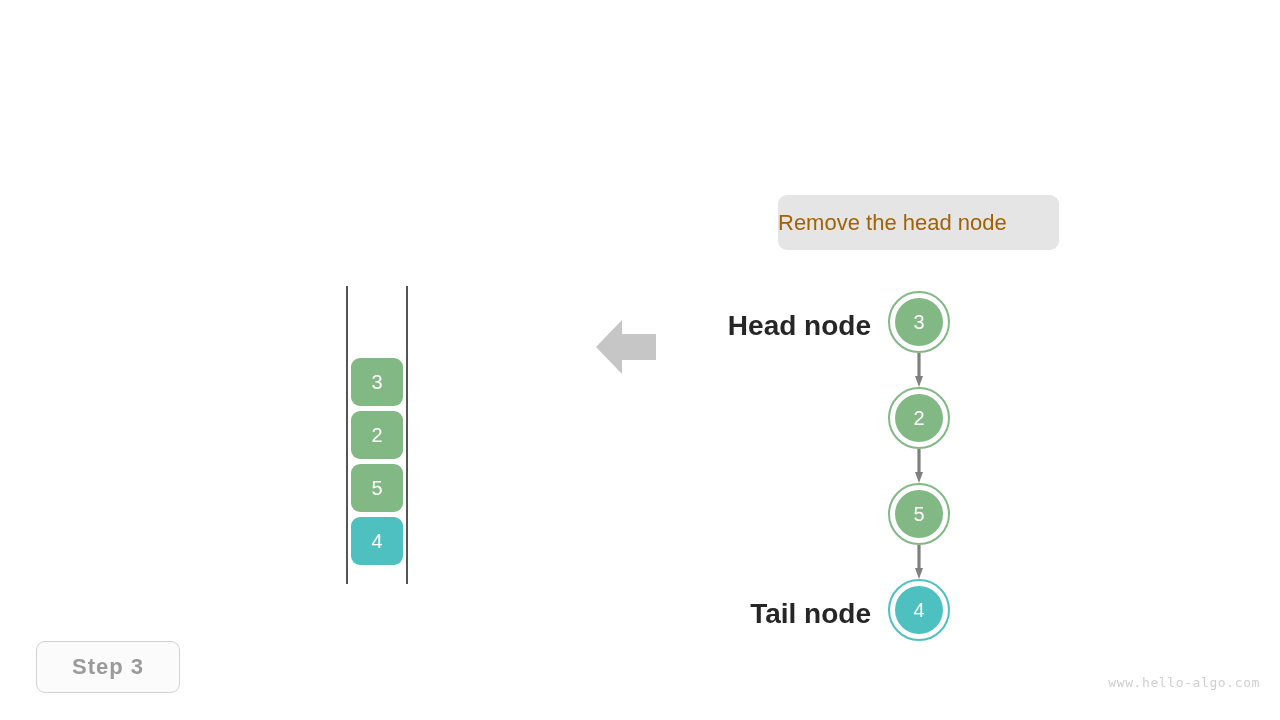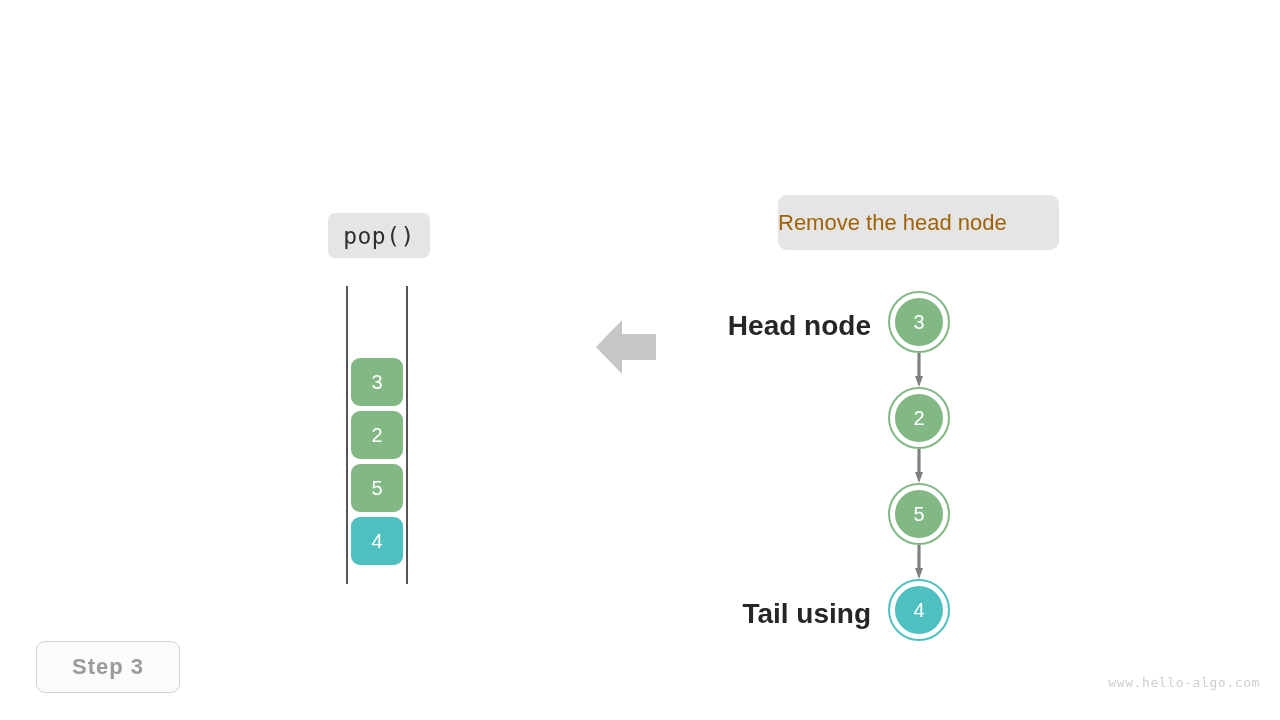--- a/index.html
+++ b/index.html
@@ -181,23 +181,20 @@
     font-size: 13px;
     letter-spacing: 0.6px;
     white-space: nowrap;
   }
 </style>
 </head>
 <body>
 
 <div id="stage" style="background: rgb(255, 255, 255);">
 
-  <div class="badge-op" id="op-badge" style="left: 328px; top: 213px; width: 102px; height: 45px; background: rgb(229, 229, 229);">
-    <span>pop()</span>
-  </div>
 
   <div class="badge-note" id="note-badge" style="left: 778px; top: 195px; width: 281px; height: 55px; background: rgb(229, 229, 229);">
     <span>Remove the head node</span>
   </div>
 
   <div id="queue-frame">
     <div class="queue-rail left" style="background: rgb(85, 85, 85);"></div>
     <div class="queue-rail right" style="background: rgb(85, 85, 85);"></div>
     <div id="queue-items">
         <div class="q-cell" style="background: rgb(129, 184, 131);">
@@ -253,21 +250,21 @@
           <span>4</span>
         </div>
       </div>
     </div>
 
   <div class="node-label" id="head-label" style="left: 683px; top: 310px; width: 188px; color: rgb(38, 38, 38);">
     <span>Head node</span>
   </div>
 
   <div class="node-label" id="tail-label" style="left: 683px; top: 598px; width: 188px; color: rgb(38, 38, 38);">
-    <span>Tail using</span>
+    <span>Tail node</span>
   </div>
 
   <div id="step-chip" style="color: rgb(154, 154, 154);">
     <span>Step 3</span>
   </div>
 
   <div id="watermark" style="color: rgb(207, 207, 207);">
     <span>www.hello-algo.com</span>
   </div>
 

